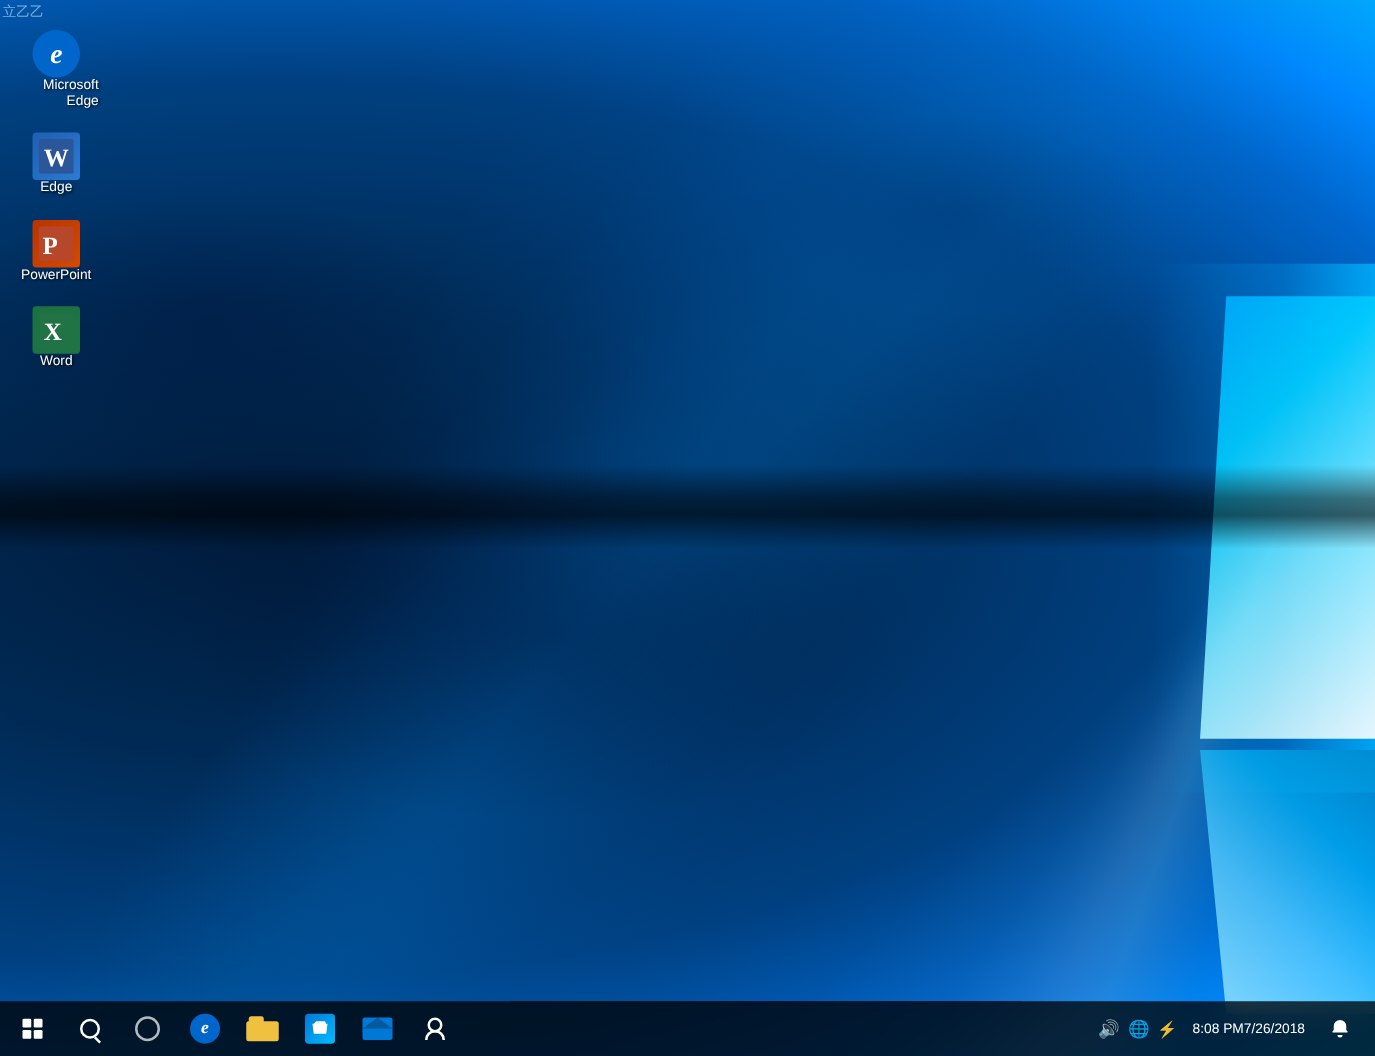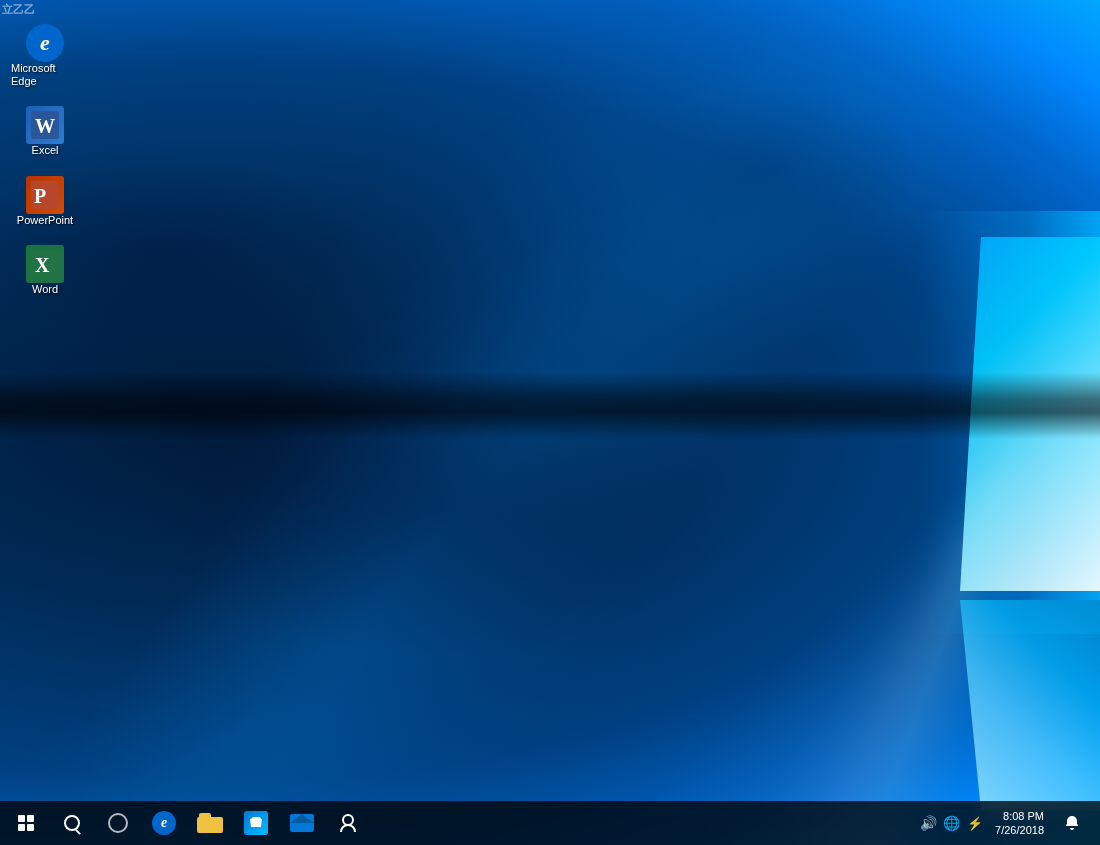--- a/index.html
+++ b/index.html
@@ -122,21 +122,21 @@
       align-items: center;
       cursor: pointer;
       padding: 4px 6px;
       border-radius: 3px;
       width: 80px;
     }
 
     .icon-label {
       color: white;
       font-size: 11px;
-      text-align: left;
+      text-align: right;
       text-shadow: 1px 1px 2px rgba(0,0,0,0.8);
       line-height: 1.2;
       word-wrap: break-word;
     }
 
     
     .edge-icon-img {
       width: 38px;
       height: 38px;
       background: #0066cc;
@@ -358,21 +358,20 @@
     .notif-icons {
       display: flex;
       align-items: center;
       gap: 6px;
       color: rgba(255,255,255,0.9);
       font-size: 13px;
     }
 
     .clock-area {
       display: flex;
-      flex-direction: column;
       align-items: flex-end;
       font-size: 11px;
       color: white;
       line-height: 1.3;
       padding: 0 8px;
       text-align: right;
     }
 
     .notif-btn {
       width: 32px;
@@ -391,21 +390,20 @@
       border-radius: 50%;
     }
 
     
     .chinese-text {
       position: absolute;
       top: 2px;
       left: 2px;
       color: rgba(255,255,255,0.5);
       font-size: 11px;
-      font-weight: bold;
     }
 
   </style>
 </head>
 <body>
 
 <div class="desktop">
 
   <div class="wallpaper-bg"></div>
   <div class="light-beam"></div>
@@ -425,21 +423,21 @@
 Edge</span>
     </div>
 
     <div class="desktop-icon">
       <div class="word-icon-img">
         <svg width="28" height="28" viewBox="0 0 28 28" fill="none">
           <rect width="28" height="28" rx="2" fill="#2b579a"></rect>
           <text x="4" y="22" font-family="serif" font-size="20" font-weight="bold" fill="white">W</text>
         </svg>
       </div>
-      <span class="icon-label">Excel</span>
+      <span class="icon-label">Edge</span>
     </div>
 
     <div class="desktop-icon">
       <div class="ppt-icon-img">
         <svg width="28" height="28" viewBox="0 0 28 28" fill="none">
           <rect width="28" height="28" rx="2" fill="#b7472a"></rect>
           <text x="3" y="22" font-family="serif" font-size="20" font-weight="bold" fill="white">P</text>
         </svg>
       </div>
       <span class="icon-label">PowerPoint</span>

